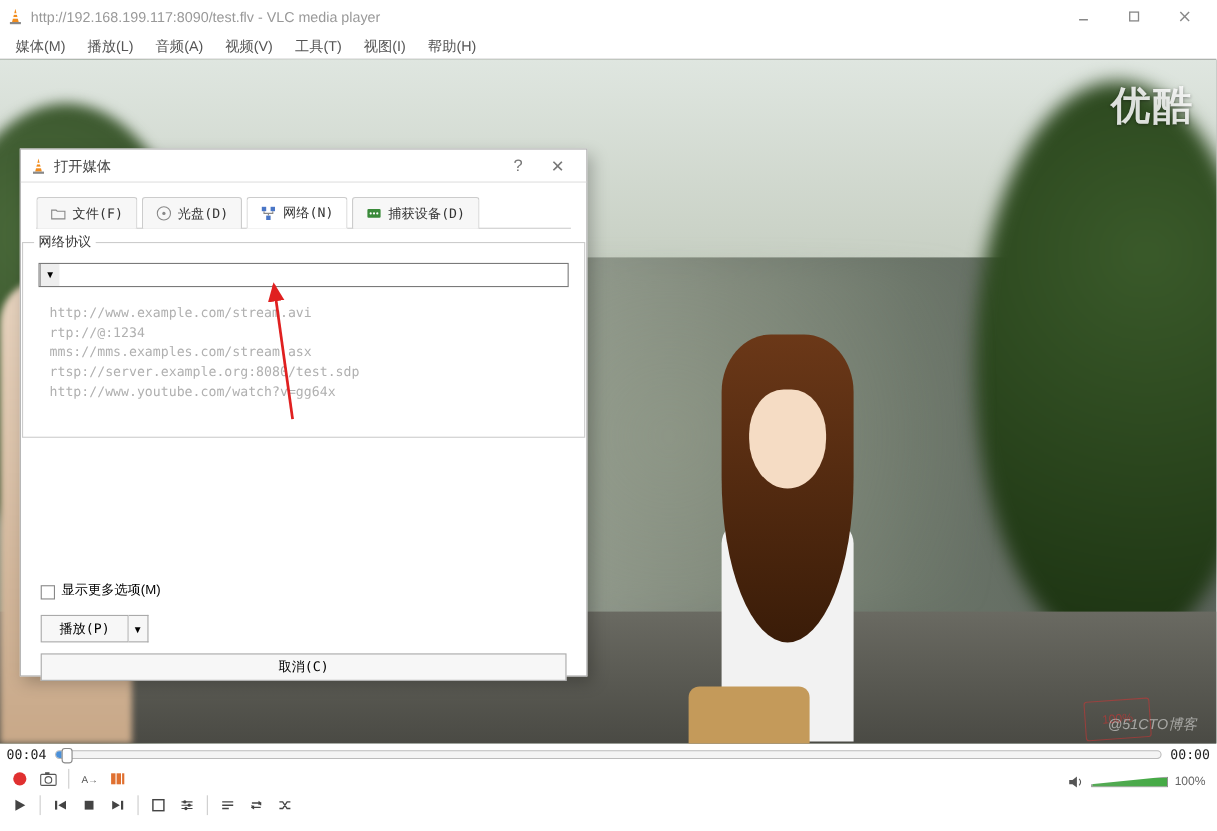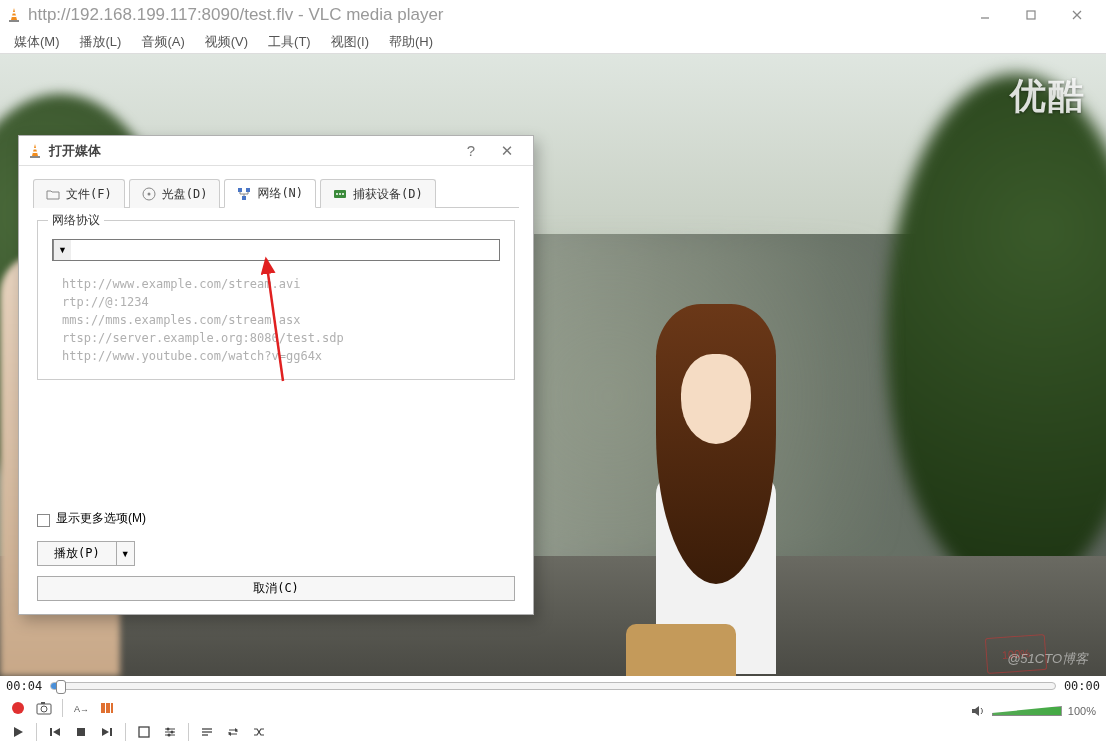--- a/index.html
+++ b/index.html
@@ -16,21 +16,21 @@
 
 .titlebar {
   height: 30px;
   display: flex;
   align-items: center;
   padding: 0 6px;
   background: #fff;
   color: #999;
 }
 .titlebar .vlc-cone { width: 16px; height: 16px; margin-right: 6px; }
-.titlebar .title { flex: 1; font-size: 17px; color: #999; }
+.titlebar .title { flex: 1; font-size: 13px; color: #999; }
 .titlebar .winctl { display: flex; gap: 0; }
 .titlebar .winctl div {
   width: 46px; height: 30px; display: flex; align-items: center; justify-content: center;
   color: #888;
 }
 
 
 .menubar {
   height: 24px;
   display: flex;
@@ -143,38 +143,38 @@
   width: 516px; height: 480px;
   background: #fff;
   border: 1px solid #b0b0b0;
   box-shadow: 4px 6px 14px rgba(0,0,0,0.25);
 }
 .dlg-title {
   height: 30px; display:flex; align-items:center; padding:0 8px;
   border-bottom: 1px solid #e0e0e0;
 }
 .dlg-title .vlc-cone { width:16px; height:16px; margin-right:6px;}
-.dlg-title .txt { flex:1; font-size:13px; color:#444;font-weight:bold;}
+.dlg-title .txt { flex:1; font-size:13px; color:#444;}
 .dlg-title .ctrl { width:36px; text-align:center; color:#777; font-size:15px;}
 
 .dlg-tabs {
   display:flex; height:30px; margin:12px 14px 0 14px; gap:4px;
   border-bottom: 1px solid #ccc;
 }
 .dlg-tab {
   padding: 4px 12px; border:1px solid #ccc; border-bottom:none;
   background:#f7f7f7; display:flex; align-items:center; gap:6px;
   font-size:12px; color:#333; font-family: "SimSun", monospace;
   position:relative; top:1px; border-radius:3px 3px 0 0;
 }
 .dlg-tab.active { background:#fff; border-bottom:1px solid #fff;}
 .tab-ico { width:14px; height:14px; display:flex; align-items:center; justify-content:center;}
 
 .groupbox {
-  margin: 12px 18px; border:1px solid #ccc; padding: 18px 14px 14px 14px;
+  margin: 12px 1px; border:1px solid #ccc; padding: 18px 14px 32px 14px;
   position:relative;
 }
 .groupbox .legend {
   position:absolute; top:-9px; left:10px; background:#fff; padding:0 4px;
   font-size:12px; color:#333;
 }
 .lbl { font-size:12px; color:#333; margin-bottom:6px; display:block;}
 .url-row {
   display:flex; border:1px solid #7a7a7a; height:22px; margin-bottom:14px;
 }

